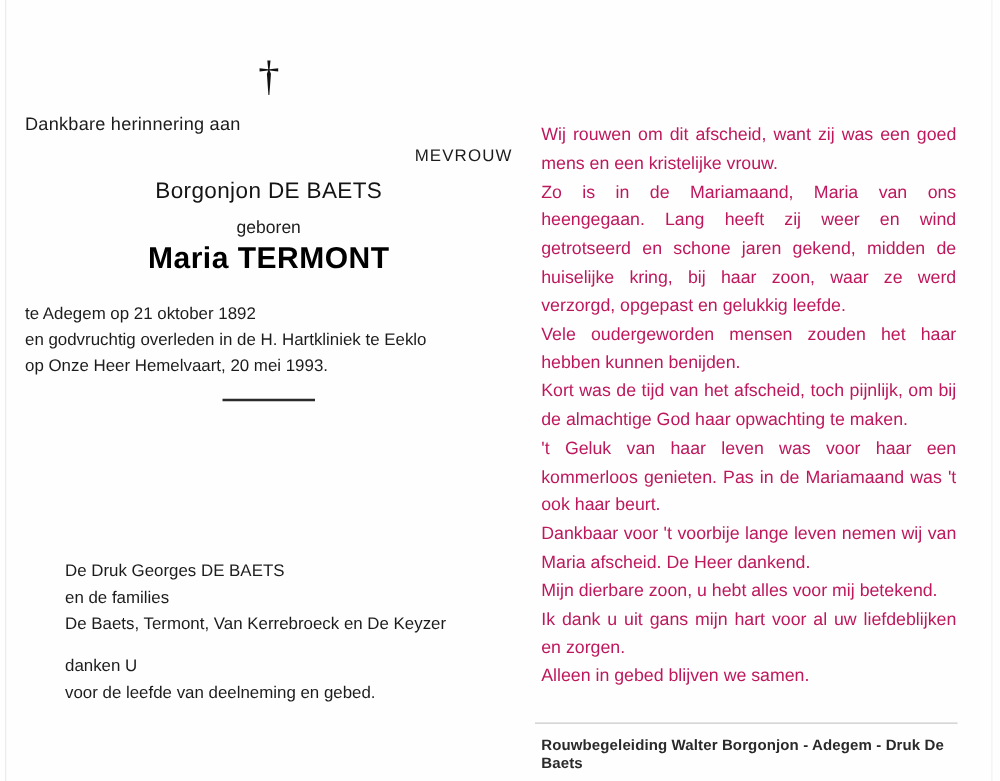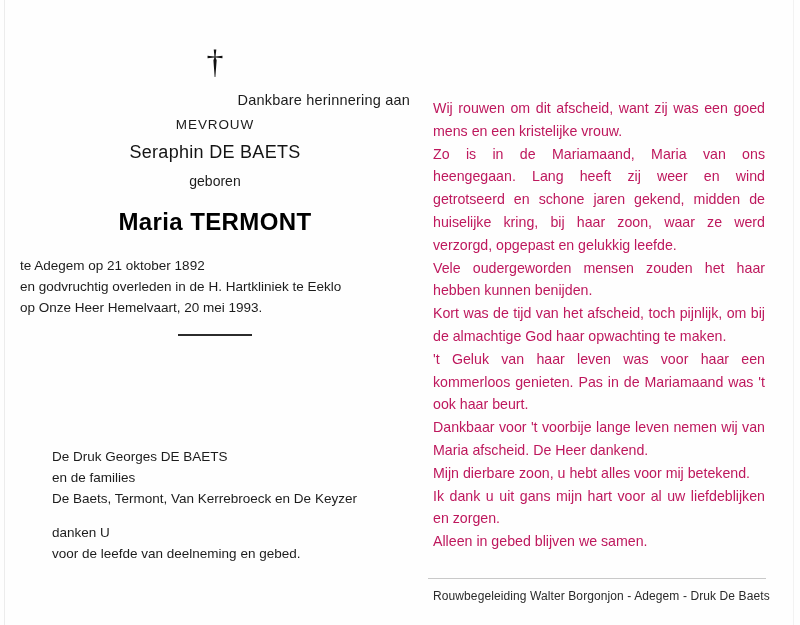--- a/index.html
+++ b/index.html
@@ -51,28 +51,28 @@
     text-align: center;
     margin-top: 40px;
     height: 44px;
     line-height: 44px;
     font-size: 34px;
     font-family: "Liberation Serif", serif;
     color: #111;
     font-weight: 400;
   }
   .lead {
-    text-align: right;
+    text-align: left;
     font-size: 14.5px;
     letter-spacing: 0.2px;
     margin-top: 8px;
     color: #1c1c1c;
   }
   .mevrouw {
-    text-align: center;
+    text-align: right;
     font-size: 13.5px;
     letter-spacing: 0.9px;
     margin-top: 9px;
     color: #1c1c1c;
   }
   .spouse-name {
     text-align: center;
     font-size: 18px;
     margin-top: 10px;
     letter-spacing: 0.3px;
@@ -82,21 +82,21 @@
     text-align: center;
     font-size: 14px;
     margin-top: 10px;
     color: #1c1c1c;
   }
   .main-name {
     text-align: center;
     font-size: 24px;
     font-weight: bold;
     letter-spacing: 0.4px;
-    margin-top: 19px;
+    margin-top: 4px;
     color: #000;
   }
   .dates {
     font-size: 13.5px;
     line-height: 21px;
     margin-top: 19px;
     color: #1c1c1c;
   }
   .divider {
     width: 74px;
@@ -144,39 +144,40 @@
     background: #c9c9c9;
   }
   .footer-credit {
     position: absolute;
     left: 433px;
     top: 589px;
     width: 340px;
     font-size: 12px;
     color: #2a2a2a;
     letter-spacing: 0.1px;
+    font-weight: bold;
   }
 </style>
 </head>
 <body>
 
 <div class="card">
 
   <div class="scan-edge"></div>
   <div class="scan-edge-right"></div>
 
   <div class="left-col">
 
     <div class="cross">†</div>
 
     <div class="lead">Dankbare herinnering aan</div>
 
     <div class="mevrouw">MEVROUW</div>
 
-    <div class="spouse-name">Seraphin DE BAETS</div>
+    <div class="spouse-name">Borgonjon DE BAETS</div>
 
     <div class="geboren">geboren</div>
 
     <div class="main-name">Maria TERMONT</div>
 
     <div class="dates">
       <div>te Adegem op 21 oktober 1892</div>
       <div>en godvruchtig overleden in de H. Hartkliniek te Eeklo</div>
       <div>op Onze Heer Hemelvaart, 20 mei 1993.</div>
     </div>

